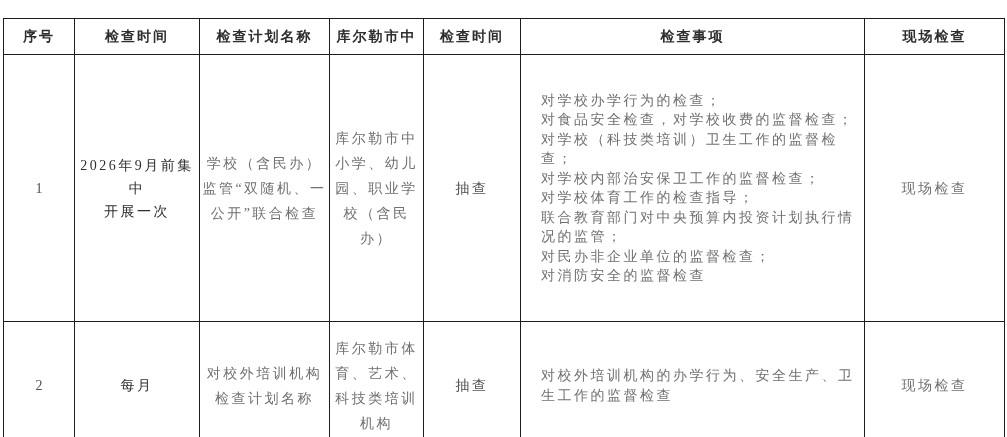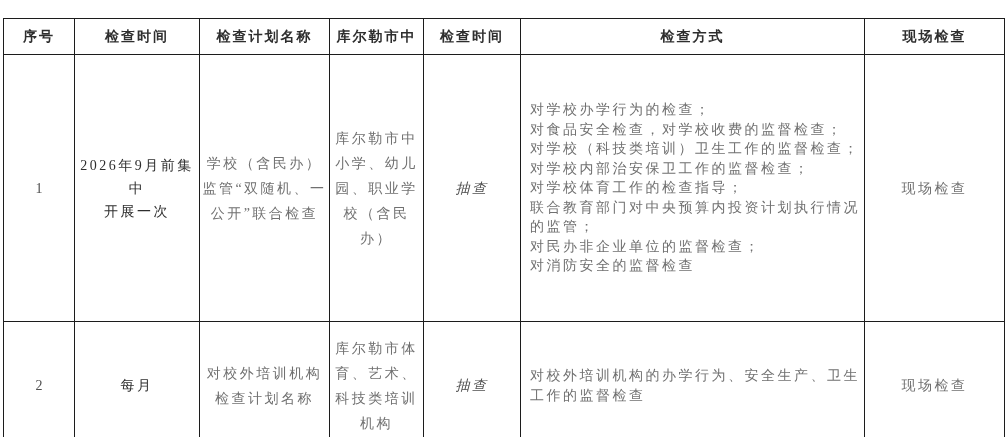--- a/index.html
+++ b/index.html
@@ -33,26 +33,26 @@
   .grid tr.row-1{height:267px;}
   .grid tr.row-2{height:128px;}
   .grid th{
     color:var(--text-dark);
     font-weight:bold;
     letter-spacing:2px;
     line-height:18px;
   }
   td.dark{color:var(--text-dark);}
   td.seq{color:var(--text-mid);letter-spacing:0;}
-  td.type{color:var(--text-mid);font-style:italic;}
+  td.type{color:var(--text-mid);}
   td.gray{color:var(--text-gray);}
   td.time{line-height:23px;}
   td.items{
     text-align:left;
-    padding:0 1px 0 9px;
+    padding:0 1px 0 20px;
     line-height:19.5px;
   }
   td.items .item{max-width:333px;}
 </style>
 </head>
 <body>
 
 <div class="page">
   <table class="grid">
     <colgroup>
@@ -64,21 +64,21 @@
         <col style="width:344px">
       <col style="width:140px">
     </colgroup>
     <thead>
       <tr>
         <th>序号</th>
         <th>检查时间</th>
         <th>检查计划名称</th>
         <th>库尔勒市中</th>
         <th>检查时间</th>
-        <th>检查方式</th>
+        <th>检查事项</th>
         <th>现场检查</th>
       </tr>
     </thead>
     <tbody>
       <tr class="row-1">
         <td class="seq">1</td>
         <td class="dark time">
           <div>2026年9月前集中</div>
           <div>开展一次</div>
         </td>

